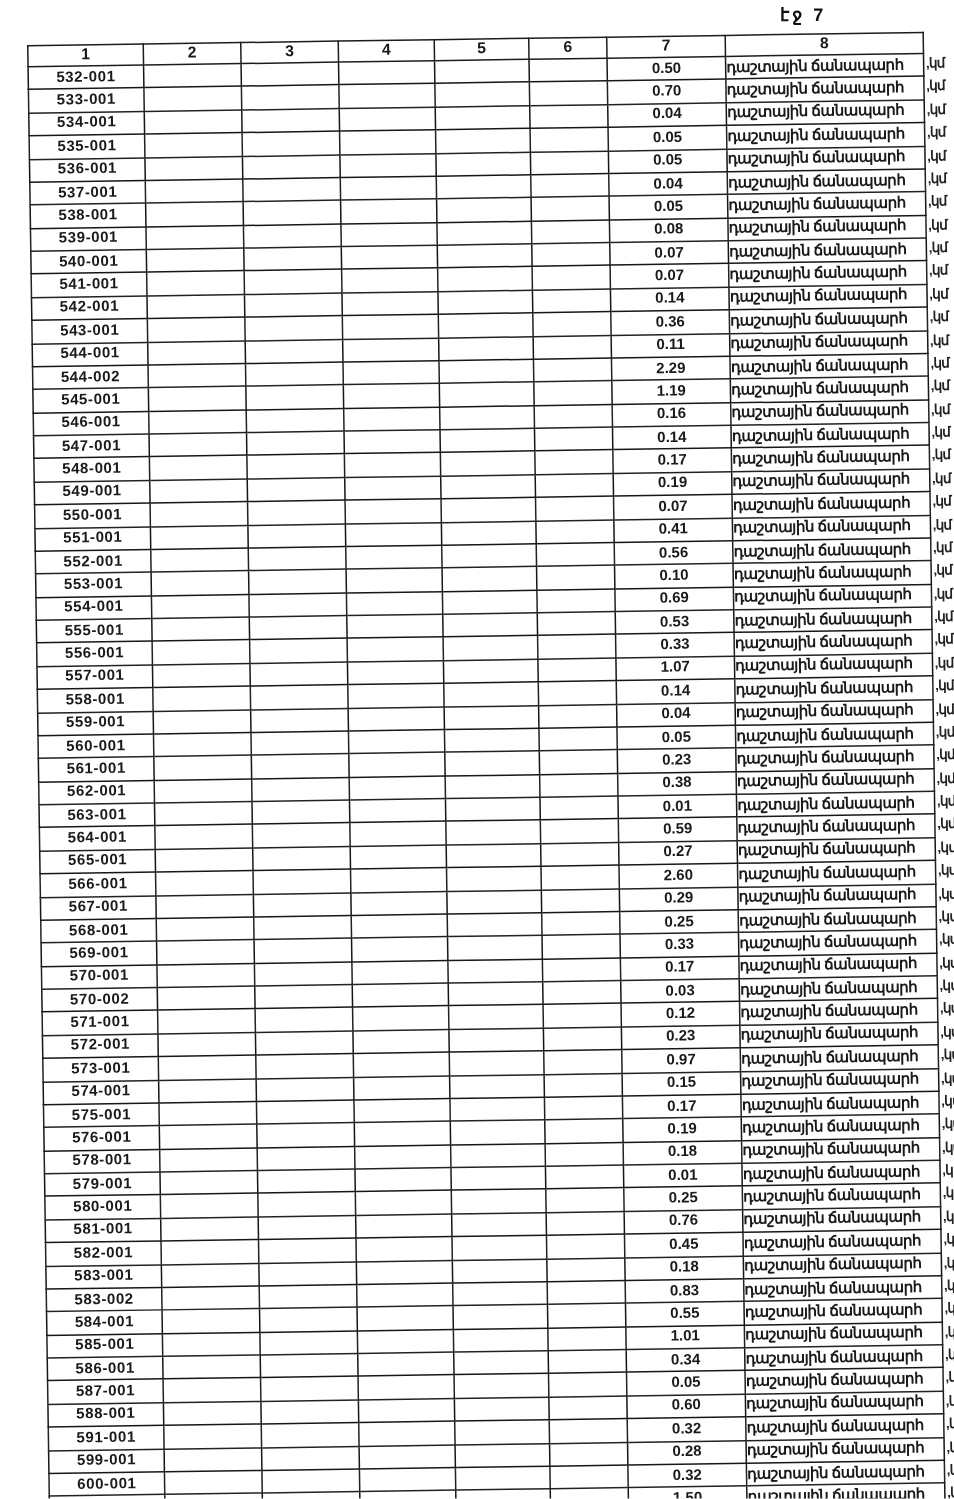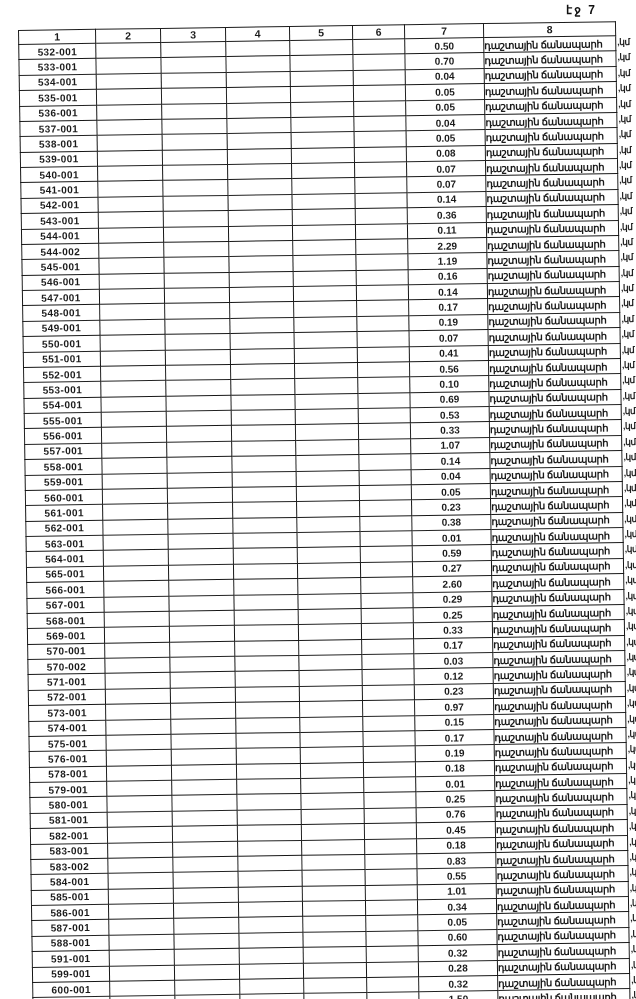--- a/index.html
+++ b/index.html
@@ -11,21 +11,21 @@
     height: 999px;
     background: #ffffff;
     position: relative;
     overflow: hidden;
     font-family: "Liberation Sans", sans-serif;
     color: #161616;
   }
   .page-label {
     position: absolute;
     top: 3px;
-    left: 566px;
+    left: 520px;
     font-size: 12px;
     font-weight: bold;
     letter-spacing: 2px;
     color: #111;
   }
   .scan-tilt {
     position: absolute;
     left: 18px;
     top: 30px;
     transform: rotate(-0.85deg);

